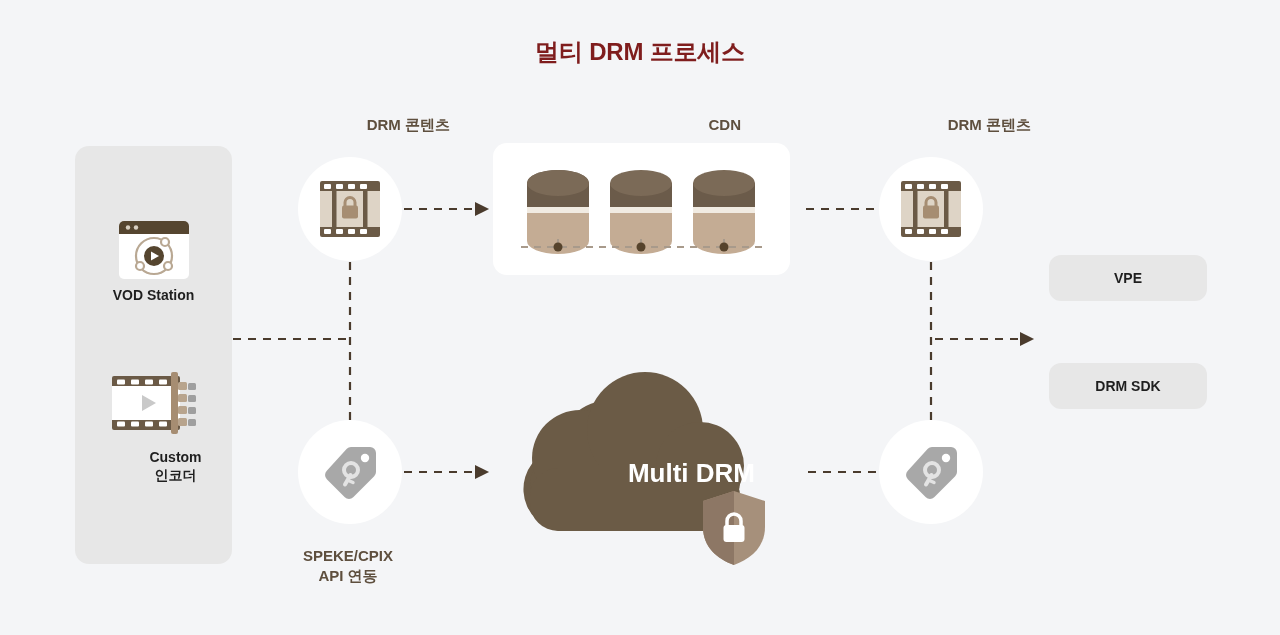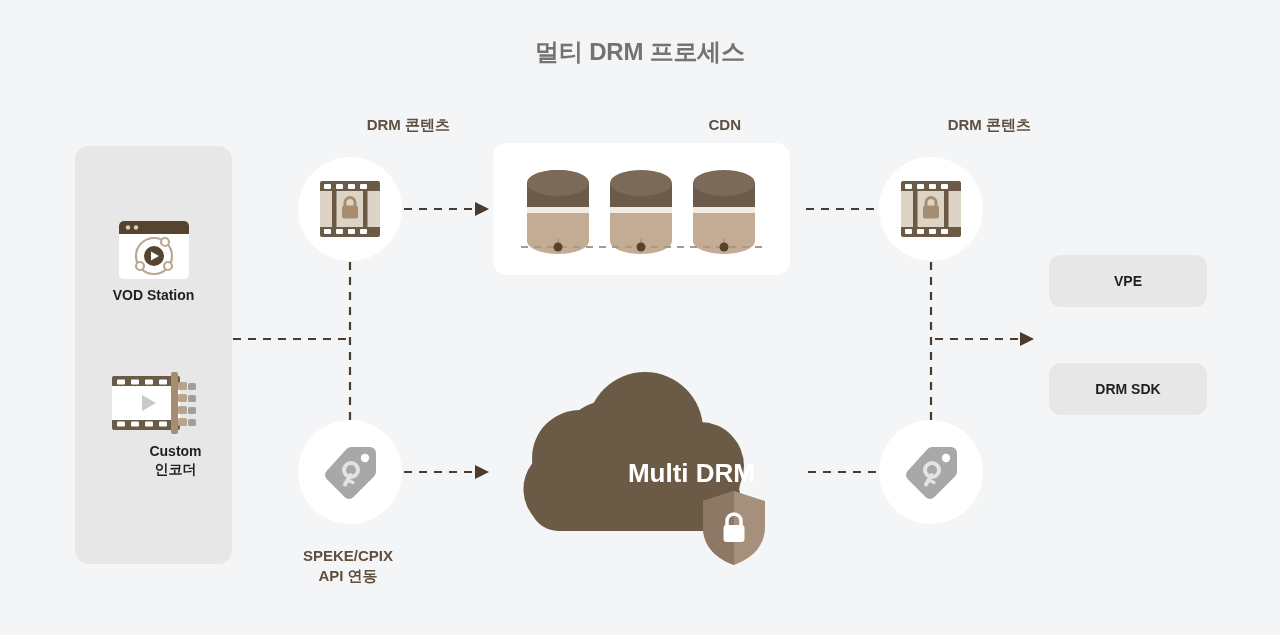--- a/index.html
+++ b/index.html
@@ -21,21 +21,21 @@
   }
   .abs { position: absolute; }
 
   
   #page-title {
     left: 0; top: 36px;
     width: 1280px;
     text-align: center;
     font-size: 24px;
     font-weight: bold;
-    color: #737373;
+    color: #7f1d1d;
     letter-spacing: -0.2px;
   }
 
   
   .col-caption {
     font-size: 15px;
     font-weight: bold;
     color: #5e4f3e;
     text-align: right;
     white-space: pre-line;
@@ -79,21 +79,21 @@
   
   #cdn-card {
     left: 493px; top: 143px;
     width: 297px; height: 132px;
     background: #ffffff;
     border-radius: 14px;
   }
 
   
   .pill-box {
-    width: 158px; height: 52px;
+    width: 158px; height: 46px;
     background: #e7e7e7;
     border-radius: 12px;
     display: flex;
     align-items: center;
     justify-content: center;
     font-size: 14px;
     font-weight: bold;
     color: #1f1f1f;
     text-align: right;
   }
@@ -186,21 +186,21 @@
           <rect x="70" y="50" width="9" height="8" rx="1.5"></rect>
         </g>
         <g fill="#9f9f9f">
           <rect x="80" y="15" width="8" height="7" rx="1.5"></rect>
           <rect x="80" y="27" width="8" height="7" rx="1.5"></rect>
           <rect x="80" y="39" width="8" height="7" rx="1.5"></rect>
           <rect x="80" y="51" width="8" height="7" rx="1.5"></rect>
         </g>
       </svg>
     </div>
-    <div class="node-caption" style="margin-top:4px;padding-left:44px;">Custom
+    <div class="node-caption" style="margin-top:10px;padding-left:44px;">Custom
 인코더</div>
   </div>
 
   <div class="abs col-caption" style="left:250px; top:115px; width:200px;">DRM 콘텐츠</div>
 
   <div class="abs circle-node" style="left:298px; top:157px;">
     <svg width="62" height="58" viewBox="0 0 62 58">
       <rect x="1" y="1" width="60" height="56" rx="2" fill="#6b5a46"></rect>
       <rect x="1" y="11" width="60" height="36" fill="#ded4c6"></rect>
       <rect x="13" y="11" width="4.5" height="36" fill="#6b5a46"></rect>

